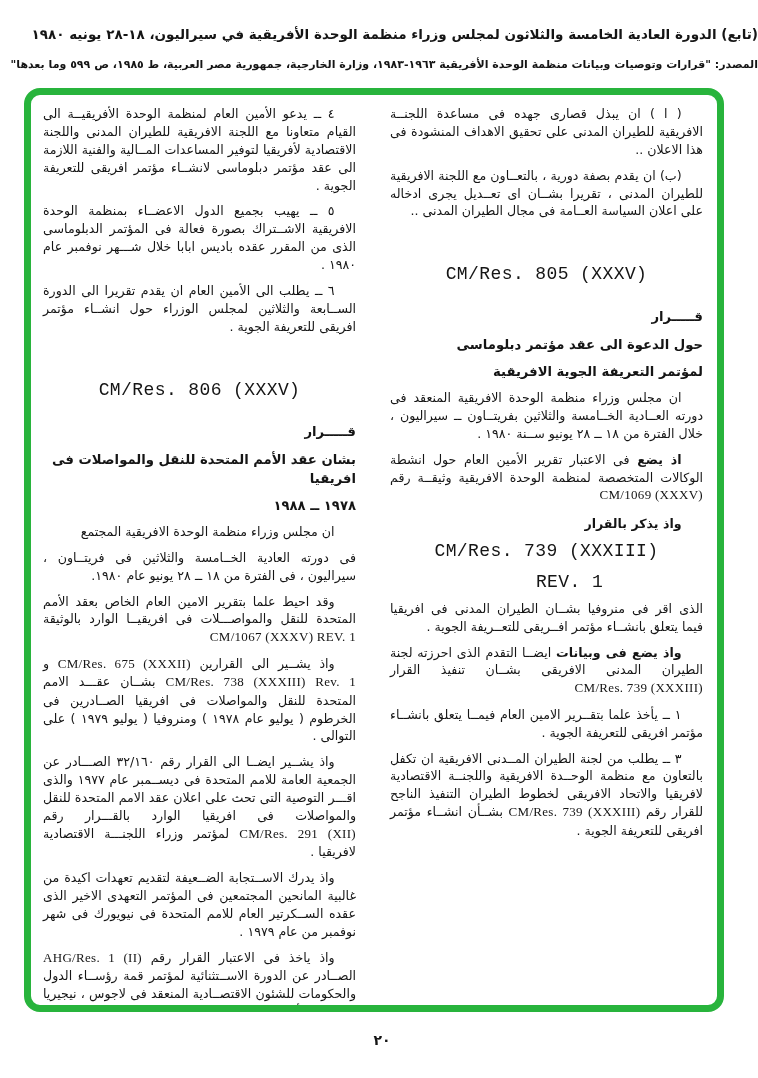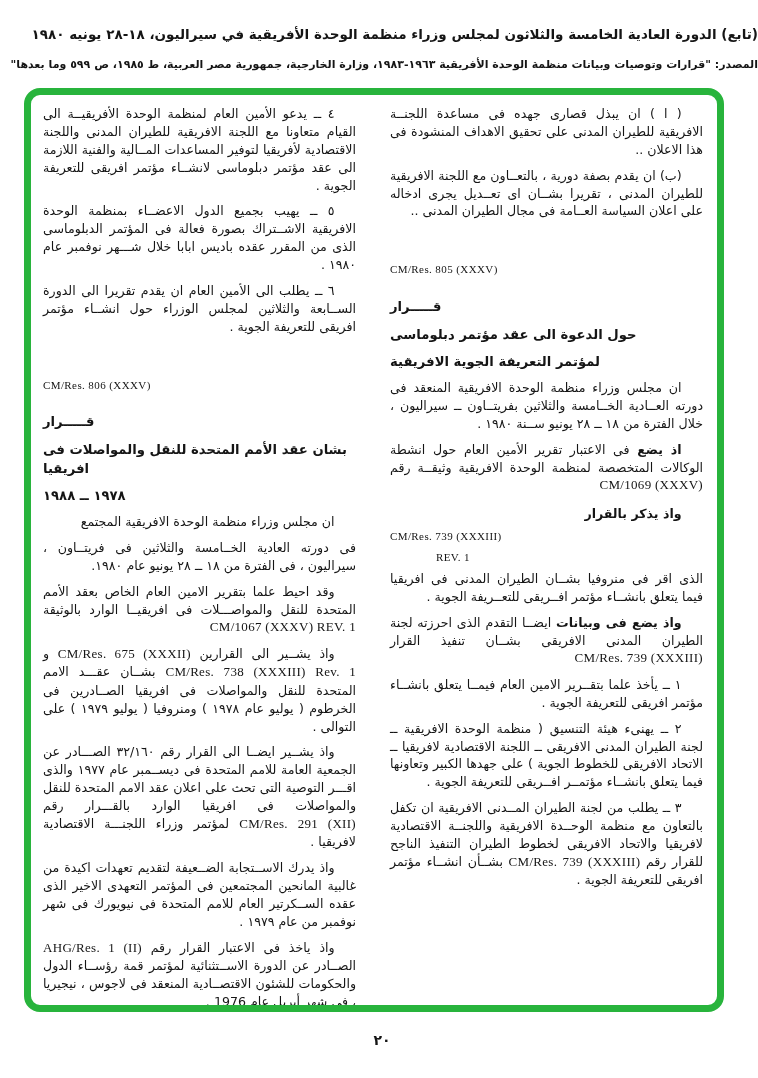--- a/index.html
+++ b/index.html
@@ -16,24 +16,24 @@
     position:absolute;left:24px;top:88px;width:700px;height:924px;box-sizing:border-box;
     border:7px solid #28b43c;border-radius:16px;background:#ffffff;
     padding:10px 14px 8px 12px;overflow:hidden;
   }
   .cols{display:flex;direction:rtl;gap:34px;height:100%;}
   .col{flex:1 1 0;direction:rtl;font-size:12.6px;line-height:1.42;}
   
   .t-p   {text-align:justify;text-indent:1.7em;margin:0 0 8px;}
   .t-pc  {text-align:justify;text-indent:0;margin:0 0 8px;}
   .t-pb  {font-weight:bold;text-indent:1.7em;margin:10px 0 2px;}
-  .t-h   {font-weight:bold;text-align:left;margin:9px 0 7px;font-size:13.2px;text-indent:0;}
+  .t-h   {font-weight:bold;text-align:right;margin:9px 0 7px;font-size:13.2px;text-indent:0;}
   .t-ref,.t-refgap,.t-refind{
-    direction:ltr;text-align:left;font-family:Liberation Serif, serif;
-    font-size:11px;letter-spacing:.4px;margin:6px 0 6px;
+    direction:ltr;text-align:center;font-family:Liberation Mono, monospace;
+    font-size:18px;letter-spacing:.4px;margin:6px 0 6px;
   }
   .t-refgap{margin:42px 0 20px;}
   .t-refind{padding-left:46px;margin:0 0 4px;}
   .b{font-weight:bold;}
   .lat{font-family:"Liberation Serif",serif;font-size:13px;letter-spacing:.3px;white-space:nowrap;}
   
   .pageno{position:absolute;top:1032px;left:0;right:30px;text-align:center;font-weight:bold;font-size:14px;padding-left:36px;}
 </style>
 </head>
 <body>
@@ -51,21 +51,20 @@
         <div class="t-h"><span class="b">حول الدعوة الى عقد مؤتمر دبلوماسى</span></div>
         <div class="t-h"><span class="b">لمؤتمر التعريفة الجوية الافريقية</span></div>
         <div class="t-p"><span>ان مجلس وزراء منظمة الوحدة الافريقية المنعقد فى دورته العــادية الخــامسة والثلاثين بفريتــاون ــ سيراليون ، خلال الفترة من ١٨ ــ ٢٨ يونيو ســنة ١٩٨٠ .</span></div>
         <div class="t-p"><span class="b">اذ يضع</span><span> فى الاعتبار تقرير الأمين العام حول انشطة الوكالات المتخصصة لمنظمة الوحدة الافريقية وثيقــة رقم </span><span class="lat" dir="ltr">CM/1069 (XXXV)</span></div>
         <div class="t-pb"><span class="b">واذ يذكر بالقرار</span></div>
         <div class="t-ref"><span>CM/Res. 739 (XXXIII)</span></div>
         <div class="t-refind"><span>REV. 1</span></div>
         <div class="t-pc"><span>الذى اقر فى منروفيا بشــان الطيران المدنى فى افريقيا فيما يتعلق بانشــاء مؤتمر افــريقى للتعــريفة الجوية .</span></div>
         <div class="t-p"><span class="b">واذ يضع فى وبيانات</span><span> ايضــا التقدم الذى احرزته لجنة الطيران المدنى الافريقى بشــان تنفيذ القرار </span><span class="lat" dir="ltr">CM/Res. 739 (XXXIII)</span></div>
         <div class="t-p"><span>١ ــ يأخذ علما بتقــرير الامين العام فيمــا يتعلق بانشــاء مؤتمر افريقى للتعريفة الجوية .</span></div>
-        <div class="t-p"><span>٢ ــ يهنىء هيئة التنسيق ( منظمة الوحدة الافريقية ــ لجنة الطيران المدنى الافريقى ــ اللجنة الاقتصادية لافريقيا ــ الاتحاد الافريقى للخطوط الجوية ) على جهدها الكبير وتعاونها فيما يتعلق بانشــاء مؤتمــر افــريقى للتعريفة الجوية .</span></div>
         <div class="t-p"><span>٣ ــ يطلب من لجنة الطيران المــدنى الافريقية ان تكفل بالتعاون مع منظمة الوحــدة الافريقية واللجنــة الاقتصادية لافريقيا والاتحاد الافريقى لخطوط الطيران التنفيذ الناجح للقرار رقم </span><span class="lat" dir="ltr">CM/Res. 739 (XXXIII)</span><span> بشــأن انشــاء مؤتمر افريقى للتعريفة الجوية .</span></div>
       </div>
     <div class="col">
         <div class="t-p"><span>٤ ــ يدعو الأمين العام لمنظمة الوحدة الأفريقيــة الى القيام متعاونا مع اللجنة الافريقية للطيران المدنى واللجنة الاقتصادية لأفريقيا لتوفير المساعدات المــالية والفنية اللازمة الى عقد مؤتمر دبلوماسى لانشــاء مؤتمر افريقى للتعريفة الجوية .</span></div>
         <div class="t-p"><span>٥ ــ يهيب بجميع الدول الاعضــاء بمنظمة الوحدة الافريقية الاشــتراك بصورة فعالة فى المؤتمر الدبلوماسى الذى من المقرر عقده باديس ابابا خلال شـــهر نوفمبر عام ١٩٨٠ .</span></div>
         <div class="t-p"><span>٦ ــ يطلب الى الأمين العام ان يقدم تقريرا الى الدورة الســابعة والثلاثين لمجلس الوزراء حول انشــاء مؤتمر افريقى للتعريفة الجوية .</span></div>
         <div class="t-refgap"><span>CM/Res. 806 (XXXV)</span></div>
         <div class="t-h"><span class="b">قـــــرار</span></div>
         <div class="t-h"><span class="b">بشان عقد الأمم المتحدة للنقل والمواصلات فى افريقيا</span></div>
         <div class="t-h"><span class="b">١٩٧٨ ــ ١٩٨٨</span></div>

